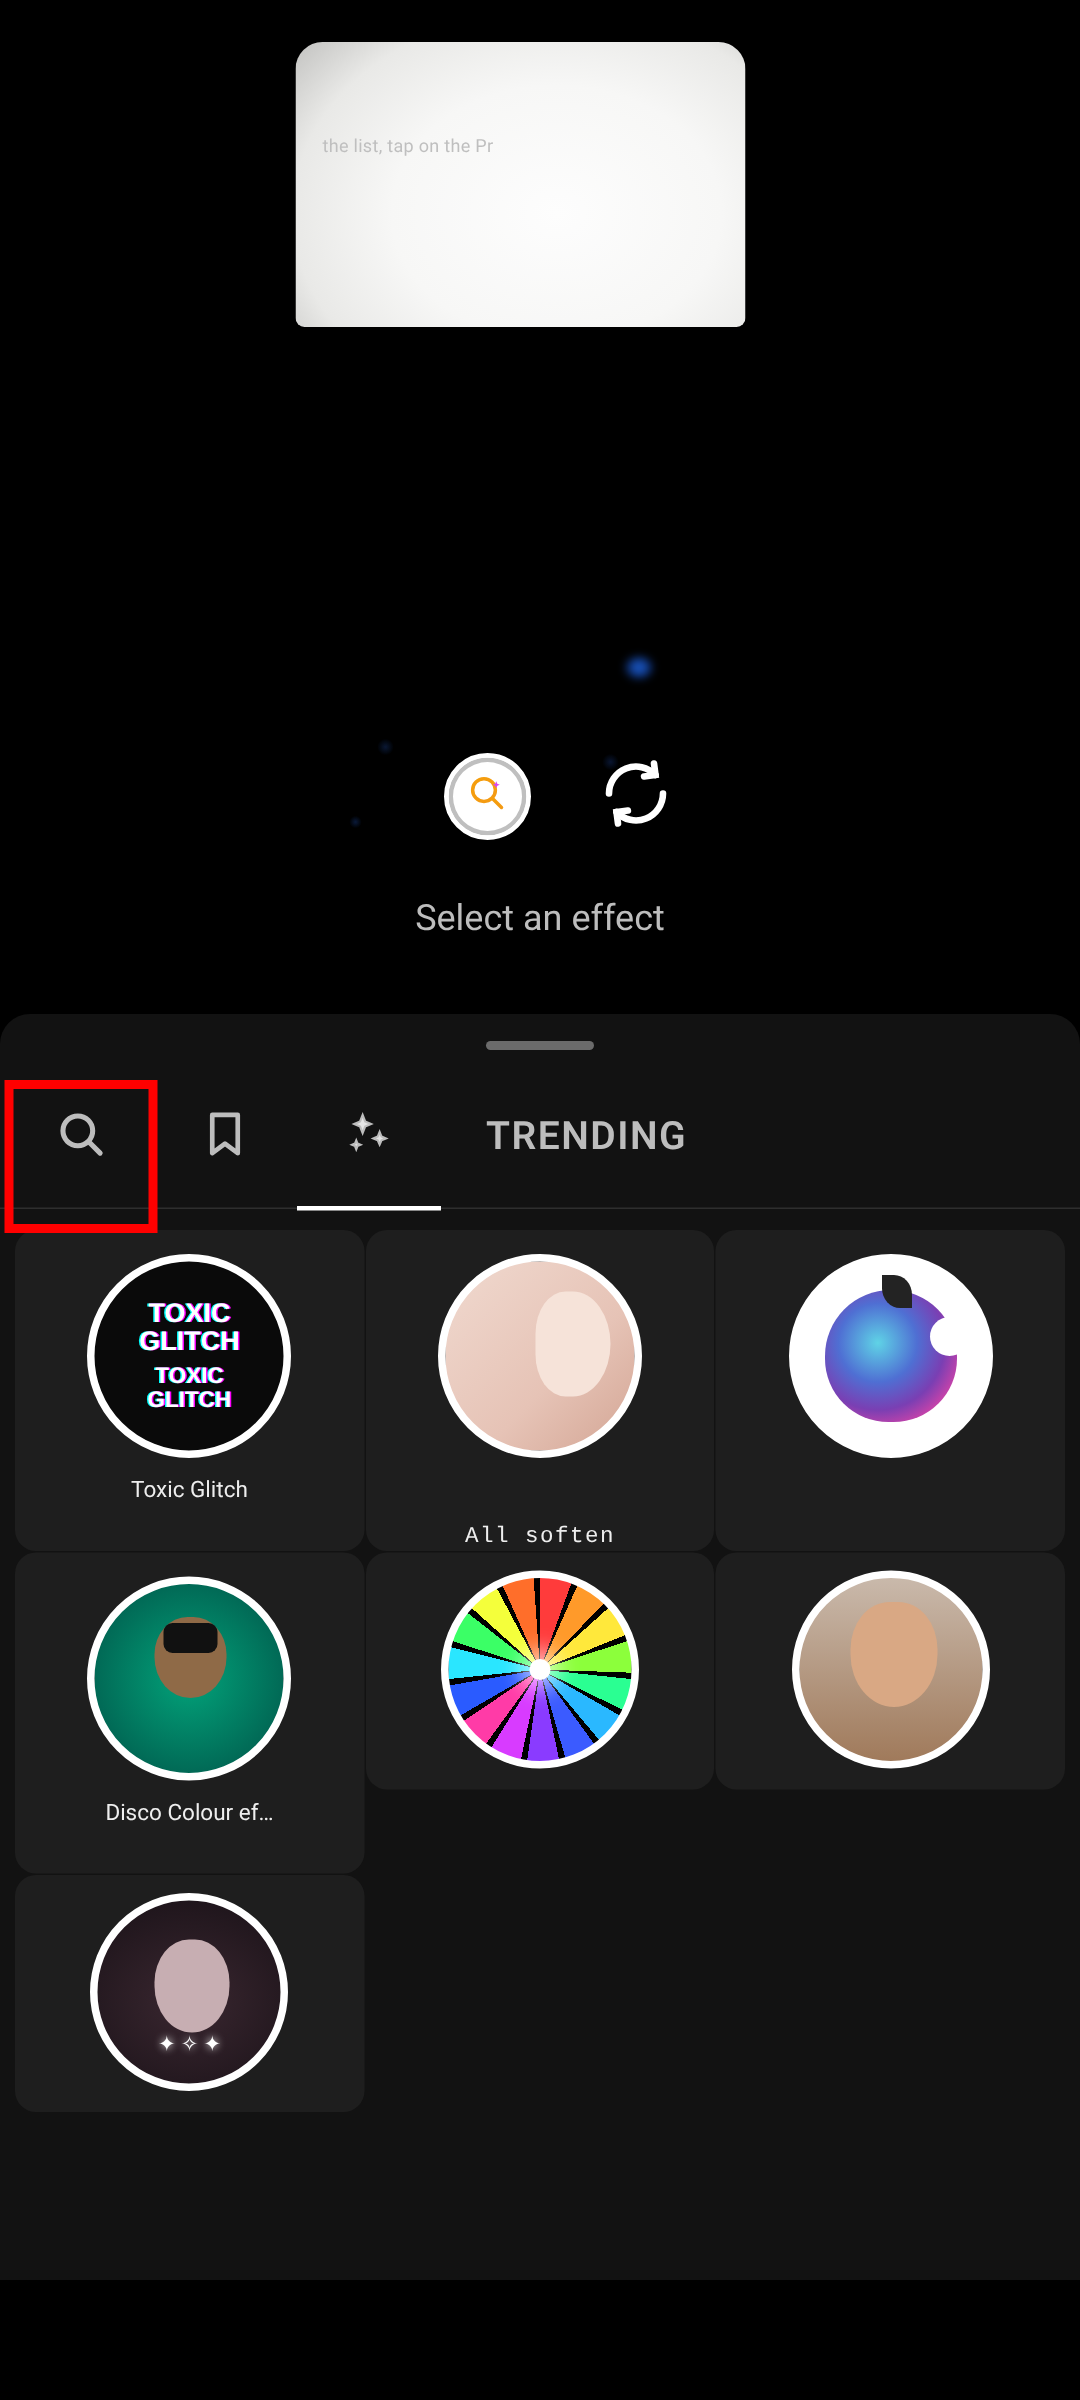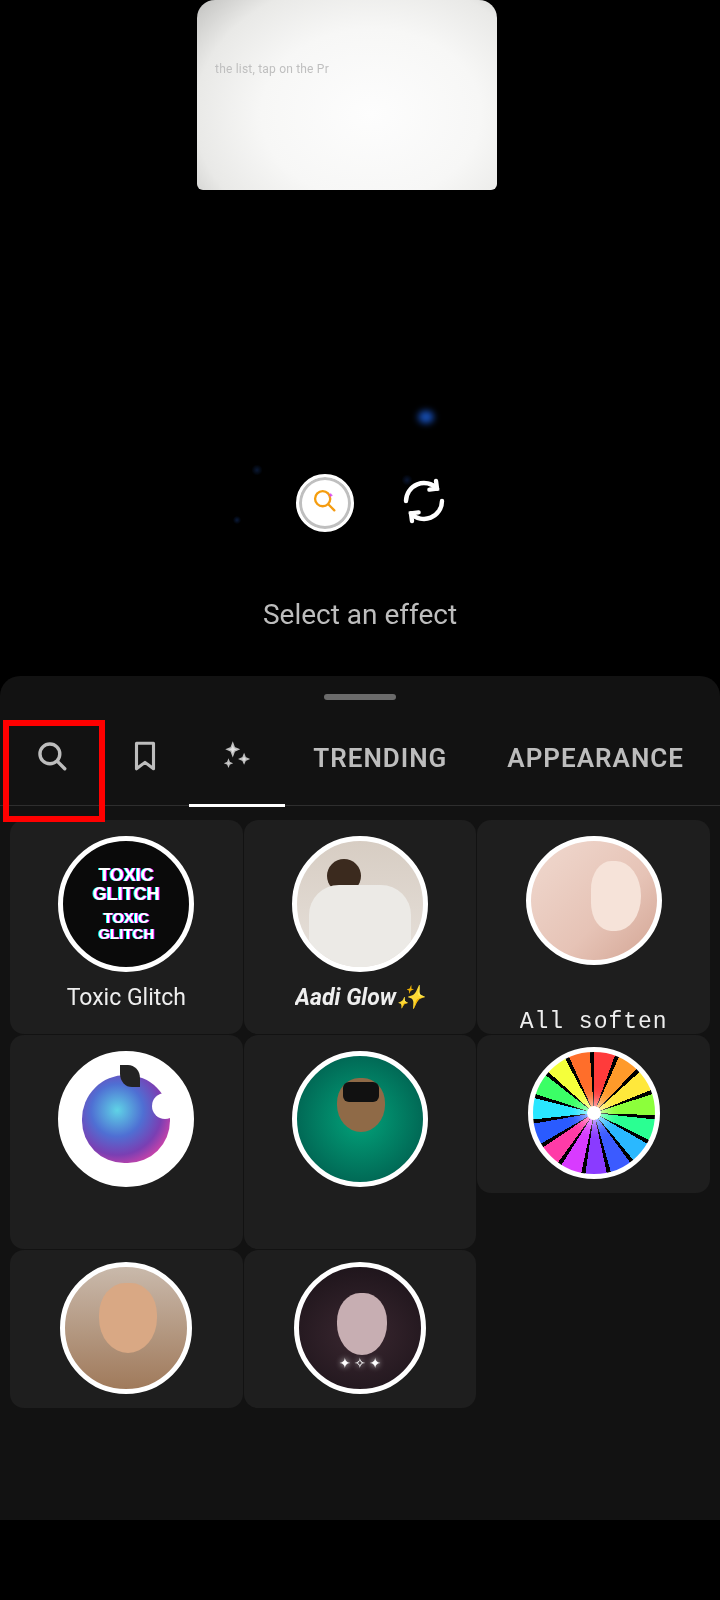--- a/index.html
+++ b/index.html
@@ -7,21 +7,21 @@
     width: 720px;
     height: 1600px;
     background: #000;
     font-family: -apple-system, BlinkMacSystemFont, "Segoe UI", Roboto, sans-serif;
     color: #fff;
     overflow: hidden;
     position: relative;
   }
   .camera-preview {
     position: absolute;
-    top: 0;
+    top: 28px;
     left: 197px;
     width: 300px;
     height: 570px;
     border-radius: 18px;
     background: #000;
     overflow: hidden;
   }
   .camera-preview .light {
     position: absolute;
     top: 0;
@@ -85,21 +85,21 @@
     margin-left: 52px;
   }
   .capture-button svg { width: 28px; height: 28px; }
   .switch-camera { width: 52px; height: 52px; display:flex; align-items:center; justify-content:center; }
   .switch-camera svg { width: 48px; height: 48px; }
   .prompt-text {
     position: absolute;
     top: 598px;
     left: 0; right: 0;
     text-align: center;
-    font-size: 28px;
+    font-size: 24px;
     color: #bdbdbd;
   }
   .bottom-sheet {
     position: absolute;
     top: 676px;
     left: 0;
     right: 0;
     bottom: 0;
     background: #121212;
     border-top-left-radius: 18px;
@@ -183,21 +183,21 @@
     border: 5px solid #fff;
     background: #333;
     overflow: hidden;
     display: flex;
     align-items: center;
     justify-content: center;
   }
   .effect-card.short .effect-thumb { width: 132px; height: 132px; }
   .effect-label {
     margin-top: 12px;
-    font-size: 23px;
+    font-size: 15px;
     color: #eee;
     text-align: center;
     white-space: nowrap;
     overflow: hidden;
     text-overflow: ellipsis;
     max-width: 200px;
   }
   .effect-label.italic { font-style: italic; font-weight: 700; }
   .effect-label.mono { font-family: "Courier New", monospace; letter-spacing: 1px; margin-top: 44px;}
   
@@ -400,54 +400,50 @@
     <div class="tab-icon-btn tab-sparkles">
       <span>
         <svg viewBox="0 0 24 24" fill="#e4e4e4">
           <path d="M9 3l1.2 3.1L13 7.3l-2.8 1.2L9 11.6 7.8 8.5 5 7.3l2.8-1.2z"></path>
           <path d="M17 11l.9 2.2 2.1.9-2.1.9L17 17l-.9-2-2.1-.9 2.1-.9z"></path>
           <path d="M6 15l.6 1.5 1.4.6-1.4.6L6 19.2l-.6-1.5L4 17.1l1.4-.6z"></path>
         </svg>
       </span>
     </div>
     <div class="tab-text">TRENDING</div>
-    <div class="tab-text">APPEARANCE</div>
   </div>
 
   <div class="grid">
 
     <div class="effect-card">
       <div class="effect-thumb thumb-toxic">
         <span>TOXIC</span>
         <span>GLITCH</span>
         <span style="font-size:15px;margin-top:6px">TOXIC</span>
         <span style="font-size:15px">GLITCH</span>
       </div>
       <div class="effect-label">Toxic Glitch</div>
     </div>
 
-    <div class="effect-card">
-      <div class="effect-thumb thumb-aadi"></div>
-      <div class="effect-label italic">Aadi Glow✨</div>
-    </div>
 
     <div class="effect-card">
       <div class="effect-thumb thumb-soften"></div>
       <div class="effect-label mono">All soften</div>
     </div>
 
     <div class="effect-card">
       <div class="effect-thumb thumb-apple">
         <div class="apple-body"></div>
       </div>
     </div>
 
 
     <div class="effect-card">
       <div class="effect-thumb thumb-disco"></div>
+      <div class="effect-label">Disco Colour ef…</div>
     </div>
 
     <div class="effect-card short">
       <div class="effect-thumb thumb-rays"></div>
     </div>
 
     <div class="effect-card short">
       <div class="effect-thumb thumb-woman"></div>
     </div>
 

